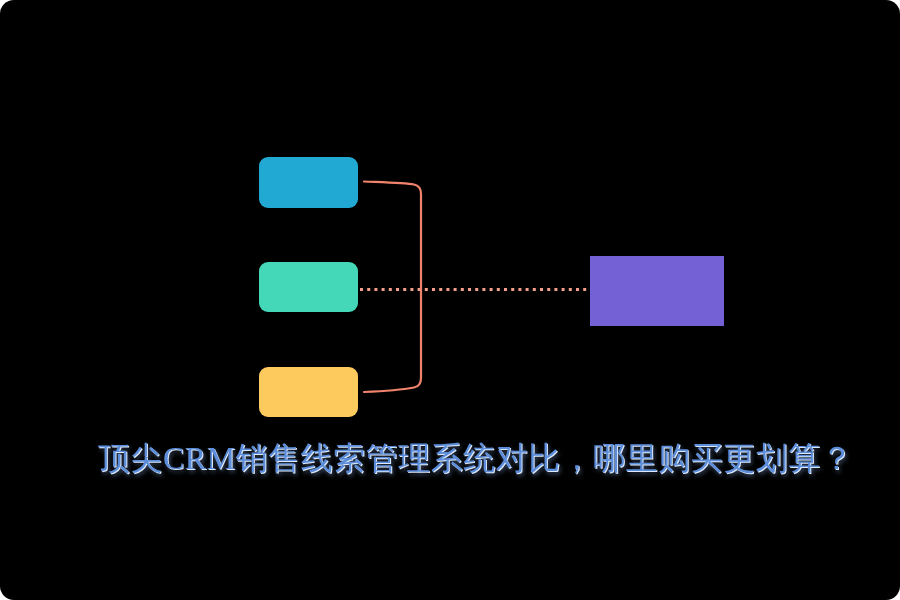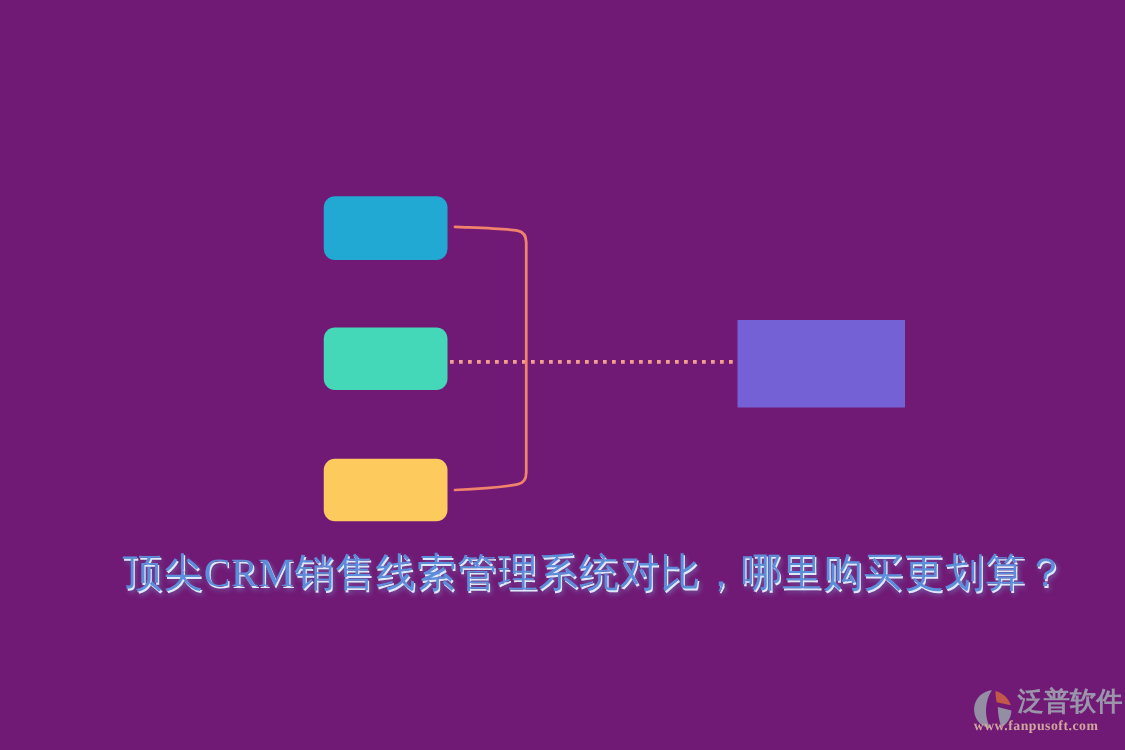--- a/index.html
+++ b/index.html
@@ -1,22 +1,23 @@
 <!DOCTYPE html>
 <html><head>
 <meta charset="utf-8">
 <style>
   html, body { margin: 0; padding: 0; background: #ffffff; }
   .canvas {
     position: relative;
     width: 900px;
     height: 600px;
-    background: #701a75;
+    background: #000000;
     overflow: hidden;
     font-family: "Liberation Sans", sans-serif;
+    border-radius: 14px;
   }
   .node {
     position: absolute;
     border-radius: 9px;
   }
   .node.n1 { left: 259px; top: 157px; width: 99px; height: 51px; }
   .node.n2 { left: 259px; top: 262px; width: 99px; height: 50px; }
   .node.n3 { left: 259px; top: 367px; width: 99px; height: 50px; }
   .node.target {
     left: 590px; top: 256px; width: 134px; height: 70px;
@@ -87,27 +88,14 @@
     <path d="M364 181.5
              C388 182.5 406 183 414 184.5
              C419 185.5 421 188.5 421 194
              L421 378
              C421 383.5 419 386.5 414 387.5
              C406 389 388 391 364 392" fill="none" stroke-width="2.2" stroke-linecap="round" stroke="#F0836C"></path>
   </svg>
 
   <div class="title" style="color: rgb(92, 141, 219);">顶尖CRM销售线索管理系统对比，哪里购买更划算？</div>
 
-  <div class="watermark">
-    <svg class="wm-icon" viewBox="0 0 36 36">
-      <path d="M15.5 1.5 C7 3.5 1.5 11 2.5 19.5 C3.4 27 9 32.5 16.5 33.5
-               C12.5 27 11.5 18 13.5 10.5 C14.2 7.2 15.6 4 17.6 1.5
-               C16.9 1.4 16.2 1.4 15.5 1.5 Z" fill="#938EA4"></path>
-      <path d="M20.5 2 C26.5 3.5 31.5 8 33.5 14 L21.5 11.5
-               C20.8 8.2 20.6 5 20.5 2 Z" fill="#C2584A"></path>
-      <path d="M22.5 15.5 L34 18.5 C34 24.5 30.5 30 25.5 32.5
-               C23.5 27 22.5 21 22.5 15.5 Z" fill="#938EA4"></path>
-    </svg>
-    <div class="wm-brand" style="color: rgb(154, 149, 170);">泛普软件</div>
-    <div class="wm-url" style="color: rgb(208, 166, 158);">www.fanpusoft.com</div>
-  </div>
 
 </div>
 
 </body></html>

